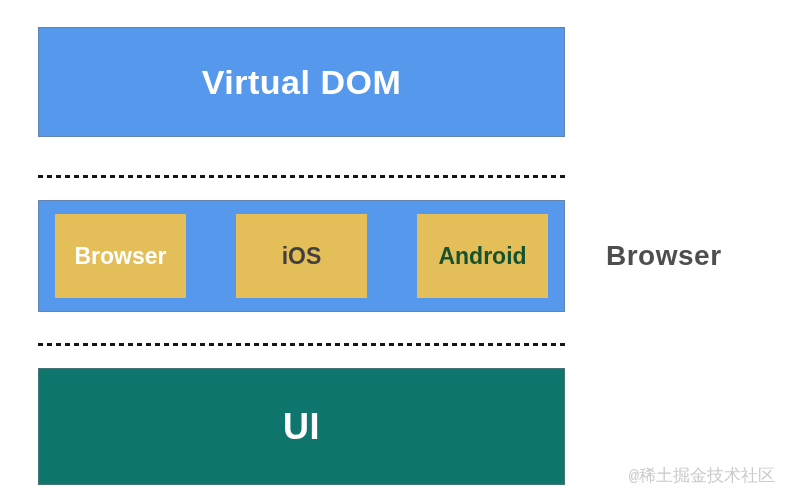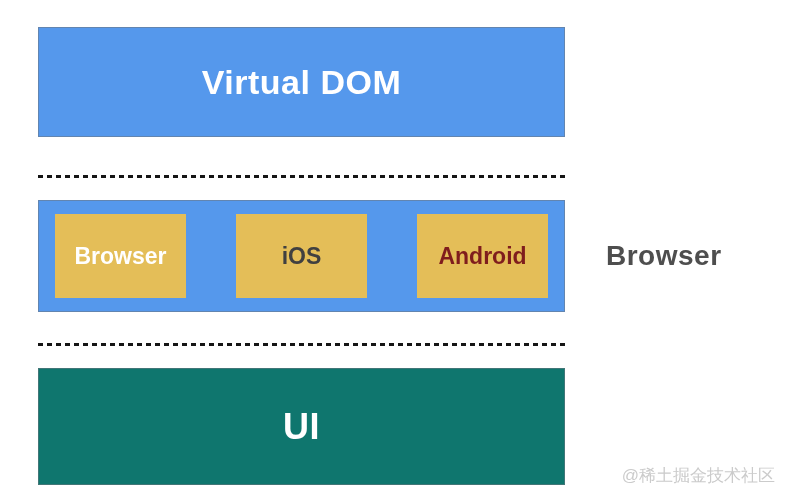--- a/index.html
+++ b/index.html
@@ -102,30 +102,30 @@
 
   <div class="dotted-line dotted-line-top"></div>
 
   <div class="bar bar-renders" style="background-color: rgb(85, 152, 236);">
     <div class="chip" style="background-color: rgb(228, 190, 88); color: rgb(255, 255, 255);">
       <span>Browser</span>
     </div>
     <div class="chip" style="background-color: rgb(228, 190, 88); color: #404040;">
       <span>iOS</span>
     </div>
-    <div class="chip" style="background-color: rgb(228, 190, 88); color: #7f1d1d;">
+    <div class="chip" style="background-color: rgb(228, 190, 88); color: #14532d;">
       <span>Android</span>
     </div>
   </div>
 
   <div class="renders-label" style="color: rgb(78, 78, 78);">
     <span>Browser</span>
   </div>
 
   <div class="dotted-line dotted-line-bottom"></div>
 
   <div class="bar bar-ui" style="background-color: #0f766e; color: rgb(255, 255, 255);">
     <span>UI</span>
   </div>
 
-  <div class="watermark" style="color: rgb(203, 203, 203);">@稀土掘金技术社区</div>
+  <div class="watermark" style="color: rgb(203, 203, 203); font-family: Liberation Mono, monospace;">@稀土掘金技术社区</div>
 
 </div>
 
 </body></html>

